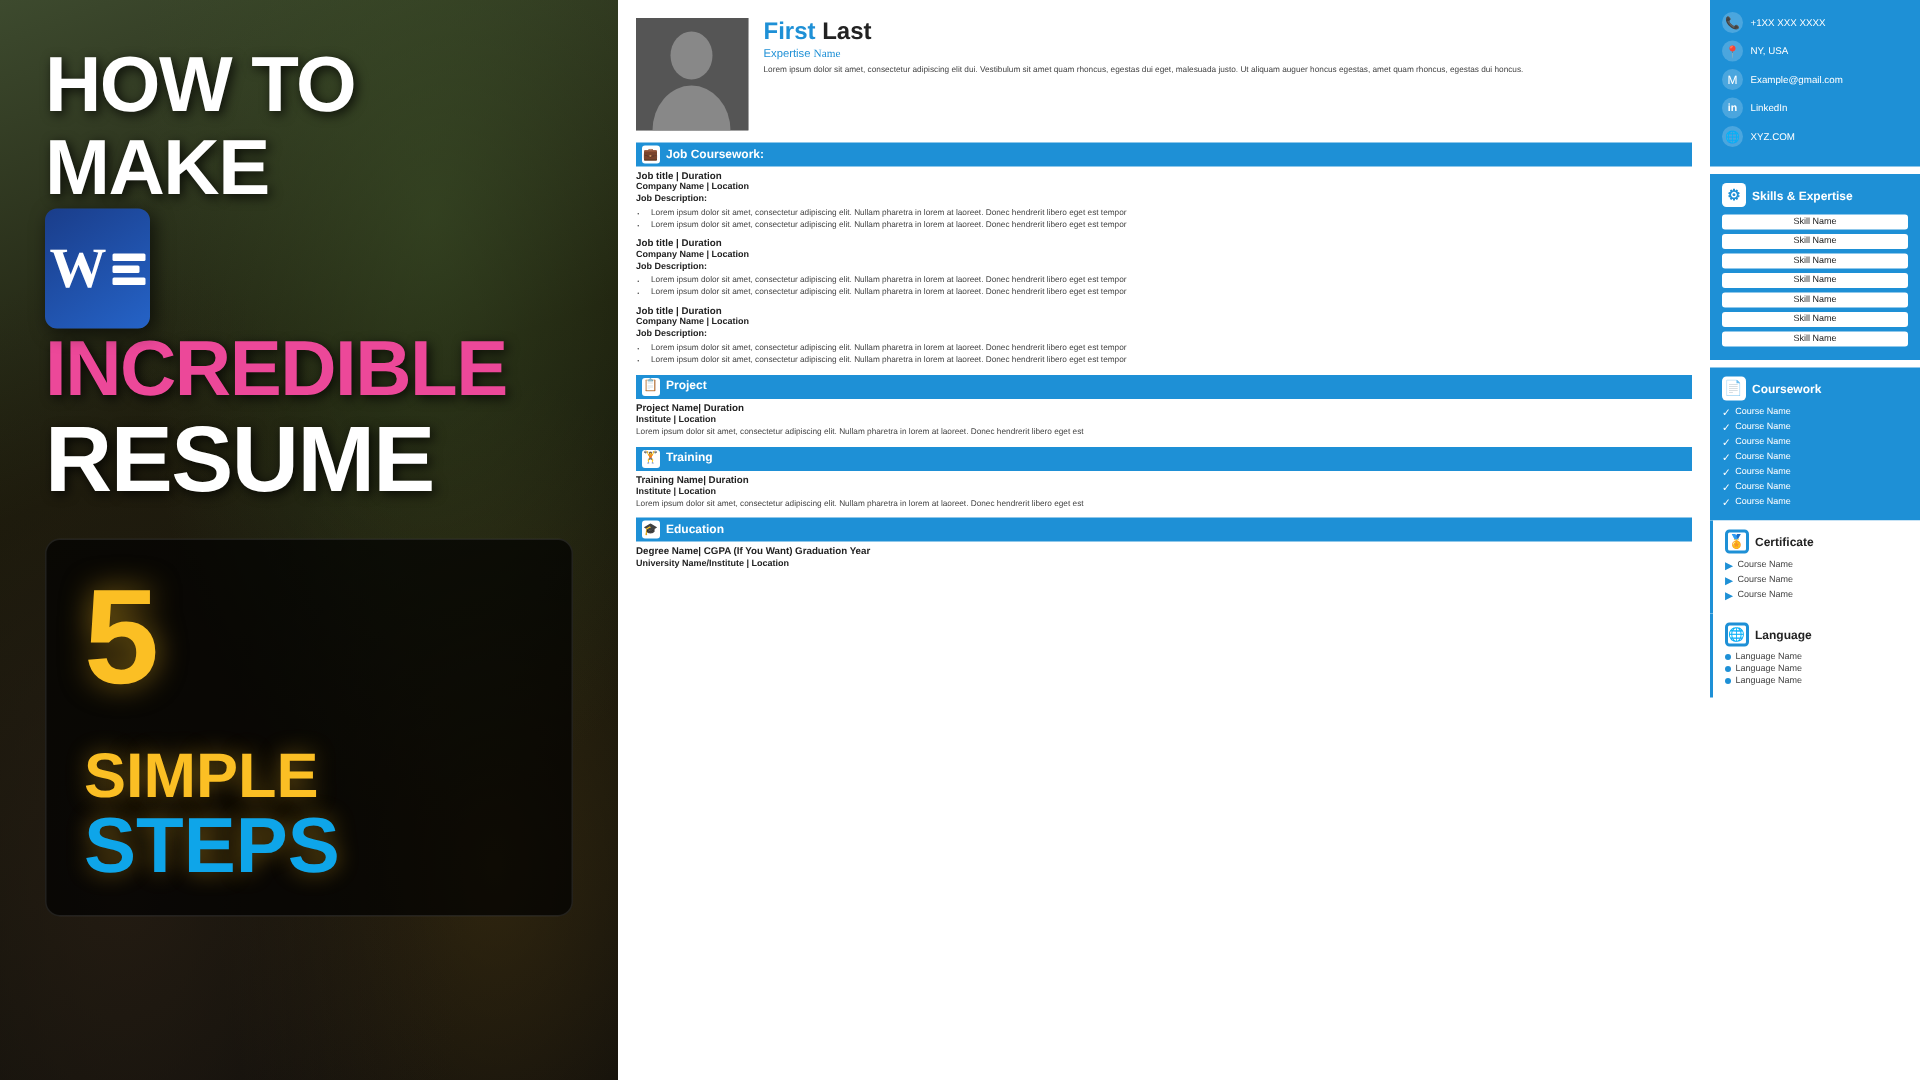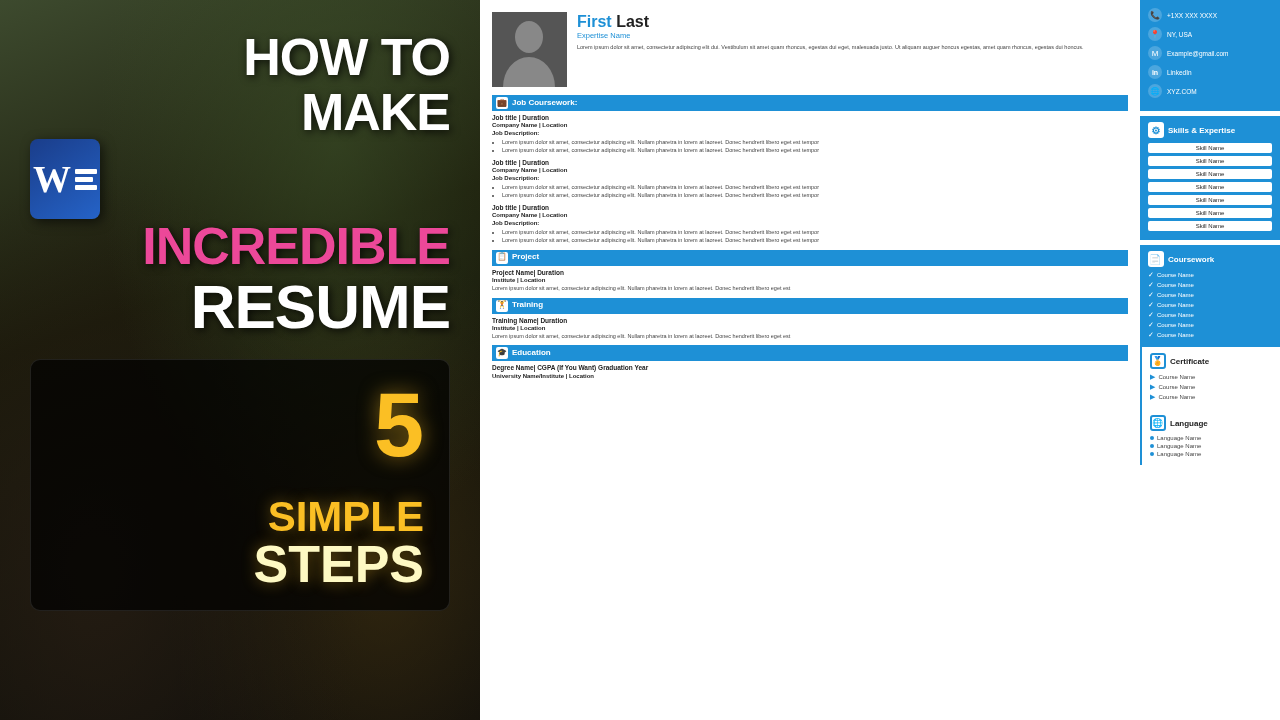--- a/index.html
+++ b/index.html
@@ -6,27 +6,26 @@
     body {
       width: 1280px;
       height: 720px;
       overflow: hidden;
       font-family: Arial, sans-serif;
       display: flex;
     }
 
     
     .left-panel {
-      width: 480px;
+      width: 412px;
       height: 720px;
       position: relative;
       background: #1a1a1a;
       overflow: hidden;
       flex-shrink: 0;
-      text-align: right;
     }
 
     .left-bg {
       position: absolute;
       inset: 0;
       background: linear-gradient(135deg, #2c1810 0%, #1a1a1a 30%, #0d1a0d 60%, #1a1a1a 100%);
     }
 
     
     .left-bg-photo {
@@ -69,21 +68,20 @@
     }
 
     .resume-text {
       font-size: 62px;
       font-weight: 900;
       color: white;
       text-transform: uppercase;
       letter-spacing: -1px;
       line-height: 1.05;
       text-shadow: 2px 2px 8px rgba(0,0,0,0.8);
-      margin-left: 20px;
     }
 
     .bottom-dark-box {
       margin-top: 15px;
       background: rgba(0,0,0,0.7);
       border-radius: 10px;
       padding: 20px 25px;
       border: 1px solid rgba(255,255,255,0.1);
     }
 
@@ -101,21 +99,21 @@
       color: #fbbf24;
       text-transform: uppercase;
       line-height: 1;
       text-shadow: 0 0 15px rgba(251,191,36,0.4);
       margin-top: 26px;
     }
 
     .steps-text {
       font-size: 52px;
       font-weight: 900;
-      color: #fef9c3;
+      color: #0ea5e9;
       text-transform: uppercase;
       line-height: 1;
       text-shadow: 0 0 15px rgba(251,191,36,0.4);
     }
 
     
     .right-panel {
       flex: 1;
       height: 520px;
       display: flex;
@@ -492,21 +490,21 @@
             </svg>
           </div>
         </div>
         <div class="resume-name-area">
           <div class="resume-name">
             <span class="first">First</span>
             <span>Last</span>
           </div>
           <div class="resume-profession">
             <span>Expertise</span>
-            <span style="color:#1e90d6;">Name</span>
+            <span style="color:#1e90d6;font-family:Liberation Serif, serif;">Name</span>
           </div>
           <div class="resume-bio">Lorem ipsum dolor sit amet, consectetur adipiscing elit dui. Vestibulum sit amet quam rhoncus, egestas dui eget, malesuada justo. Ut aliquam auguer honcus egestas, amet quam rhoncus, egestas dui honcus.</div>
         </div>
       </div>
 
       <div class="section-header">
         <div class="section-icon">💼</div>
         <span>Job Coursework:</span>
       </div>
 

